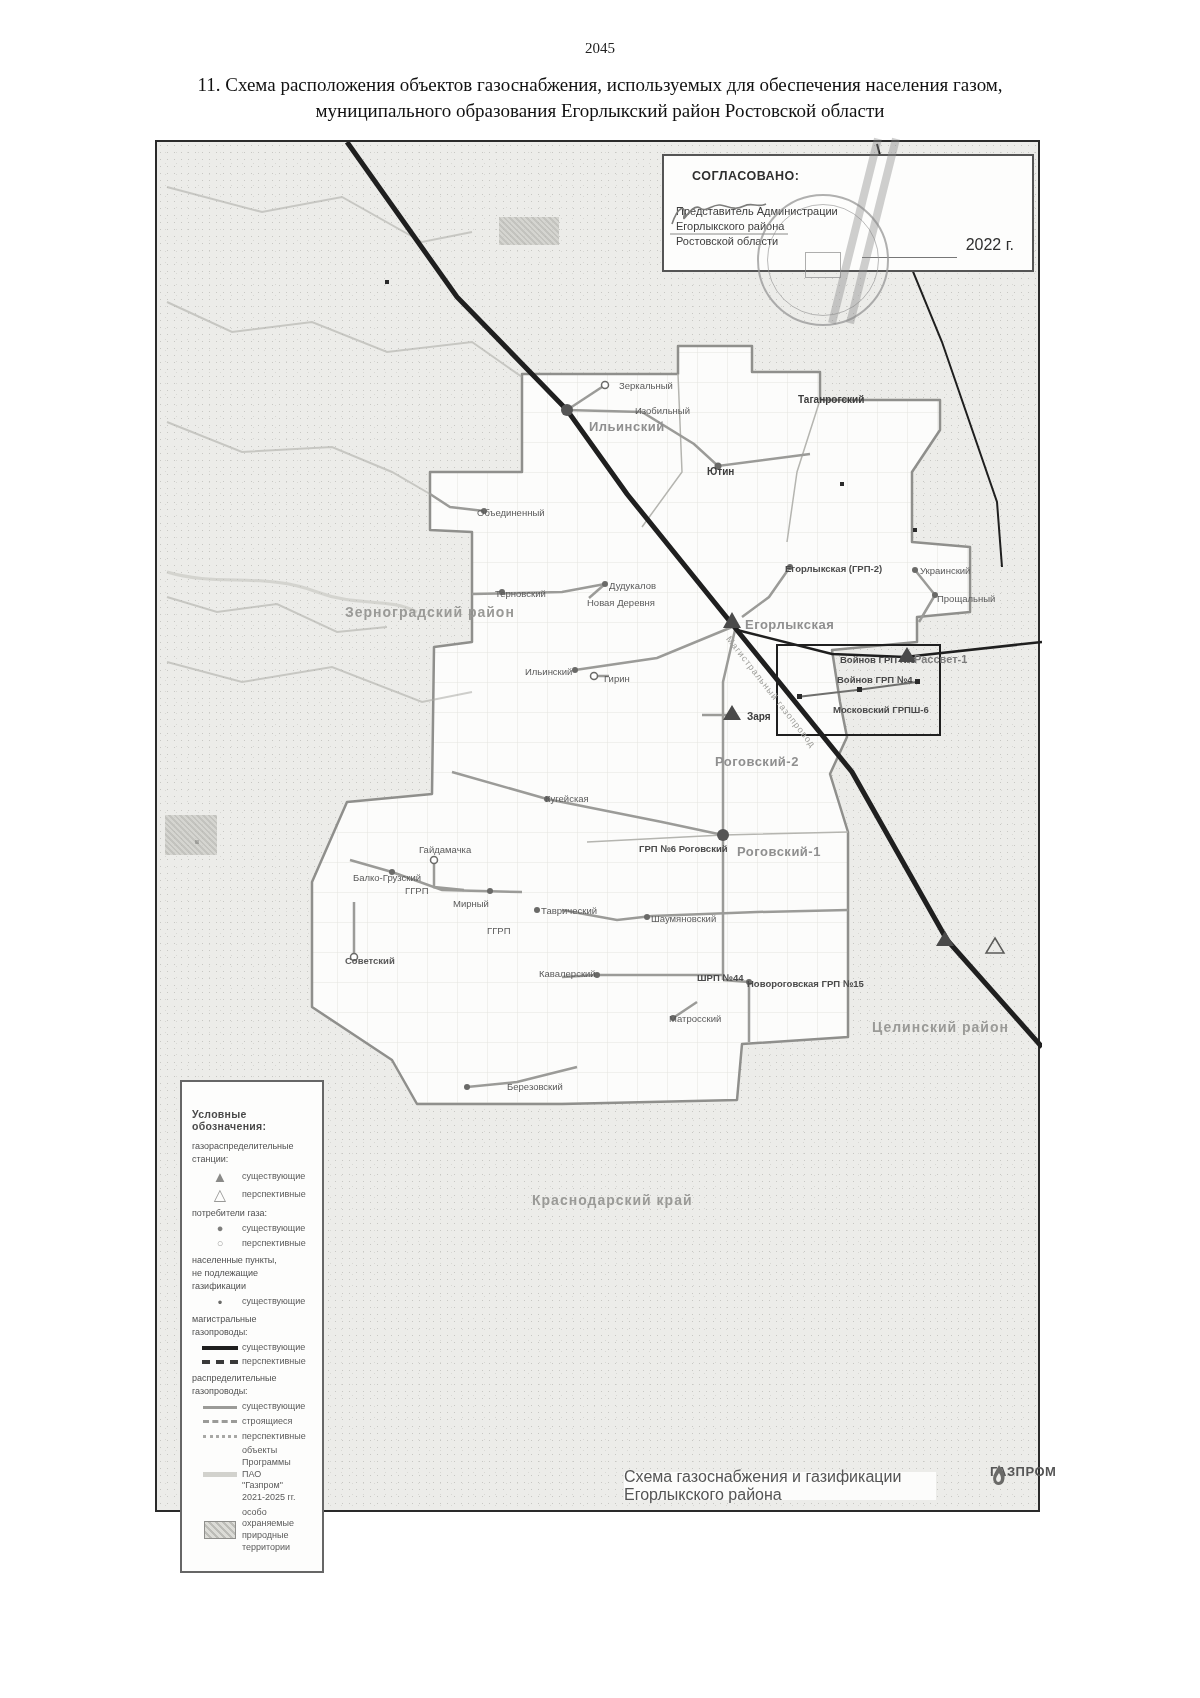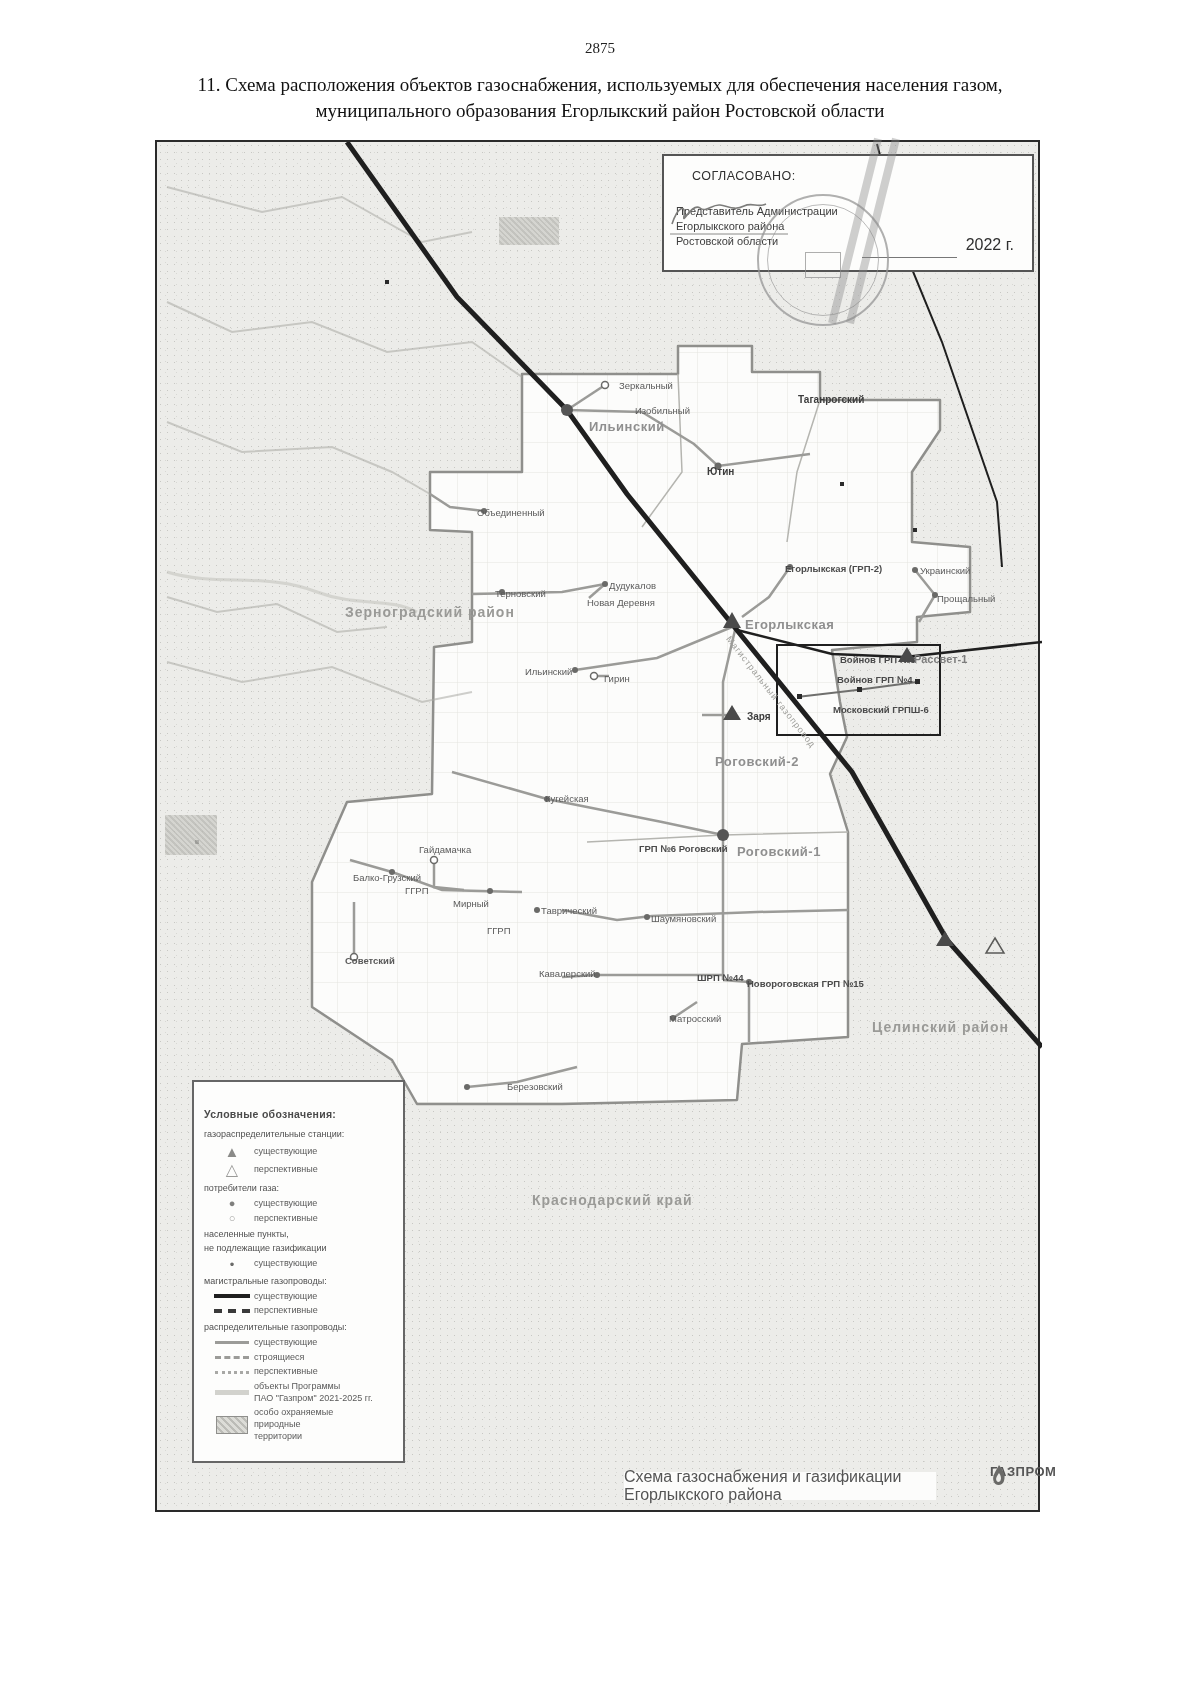--- a/index.html
+++ b/index.html
@@ -28,37 +28,37 @@
   .lbl.town{color:#8f8f8f;font-weight:bold;font-size:13px;letter-spacing:.5px;}
   .lbl.town-sm{color:#7d7d7d;font-weight:bold;font-size:11px;}
   .lbl.region{color:#9a9a97;font-weight:bold;font-size:14px;letter-spacing:1px;}
   .lbl.grp{color:#4a4a4a;font-weight:bold;font-size:9.5px;}
   .pipe-label{position:absolute;left:575px;top:492px;transform:rotate(52deg);
     transform-origin:left top;font-size:9px;color:#a0a09c;letter-spacing:1px;white-space:nowrap;}
 
   
   .approve{position:absolute;left:505px;top:12px;width:372px;height:118px;
     background:#fdfdfc;border:2px solid #555;box-sizing:border-box;z-index:3;}
-  .approve .head{position:absolute;left:28px;top:13px;font-size:12.5px;color:#2f2f2f;letter-spacing:.5px;}
+  .approve .head{position:absolute;left:28px;top:13px;font-size:12.5px;color:#2f2f2f;letter-spacing:.5px;font-weight:bold;}
   .approve .who{position:absolute;left:12px;top:48px;font-size:11px;color:#3d3d3d;line-height:1.35;}
   .approve .year{position:absolute;right:18px;bottom:16px;font-size:16px;color:#2f2f2f;margin-left:38px;}
   .approve .yline{position:absolute;right:75px;bottom:12px;width:95px;border-bottom:1px solid #777;}
   .approve .sig{position:absolute;right:14px;top:40px;}
   .stamp{position:absolute;left:600px;top:52px;width:128px;height:128px;z-index:4;
     border:2px solid rgba(150,150,150,.75);border-radius:50%;pointer-events:none;}
   .stamp::before{content:"";position:absolute;left:8px;top:8px;right:8px;bottom:8px;
     border:1.5px solid rgba(150,150,150,.65);border-radius:50%;}
   .stamp::after{content:"";position:absolute;left:46px;top:56px;width:34px;height:24px;
     border:1.5px solid rgba(140,140,140,.7);}
   .band{position:absolute;width:8px;height:190px;background:rgba(135,135,135,.4);z-index:4;pointer-events:none;}
   .band.b1{left:694px;top:-6px;transform:rotate(14deg);}
   .band.b2{left:712px;top:-6px;transform:rotate(14deg);}
 
   
-  .legend{position:absolute;left:35px;top:938px;width:213px;min-height:322px;
+  .legend{position:absolute;left:23px;top:938px;width:144px;min-height:322px;
     background:#fdfdfc;border:2px solid #666;box-sizing:border-box;z-index:3;
     padding:26px 24px 14px 10px;}
   .legend .ltitle{font-size:10.5px;font-weight:bold;color:#4a4a4a;letter-spacing:.3px;margin-bottom:8px;}
   .leg-sec{margin-bottom:4px;}
   .leg-sec .sec-label{font-size:9px;color:#4f4f4f;white-space:pre-line;line-height:1.45;margin:4px 0 2px;}
   .leg-row{display:flex;align-items:center;margin:3px 0 3px 6px;}
   .leg-row .sw{width:44px;flex:0 0 44px;display:flex;justify-content:center;align-items:center;}
   .leg-row .itext{font-size:9px;color:#5a5a5a;white-space:pre-line;line-height:1.3;}
   .glyph{font-size:15px;line-height:1;}
   .g-tri-f{color:#8a8a88;} .g-tri-o{color:#9a9a98;font-size:16px;}
@@ -82,21 +82,21 @@
   .brand .fl{margin-right:3px;}
   .brand .bt{font-size:13px;font-weight:bold;color:#565656;letter-spacing:.5px;}
 
   
   .patch{position:absolute;background:repeating-linear-gradient(45deg,#cfcfca 0 2px,#b9b9b4 2px 4px);
     opacity:.8;}
 </style>
 </head>
 <body>
 
-<div class="page-number">2875</div>
+<div class="page-number">2045</div>
 <div class="doc-title">
   <span>11. Схема расположения объектов газоснабжения, используемых для обеспечения населения газом,</span><br>
   <span>муниципального образования Егорлыкский район Ростовской области</span>
 </div>
 
 <div class="map">
 
   <svg width="885" height="1372" viewBox="0 0 885 1372">
     <defs>
       <pattern id="fields" width="30" height="30" patternUnits="userSpaceOnUse">

